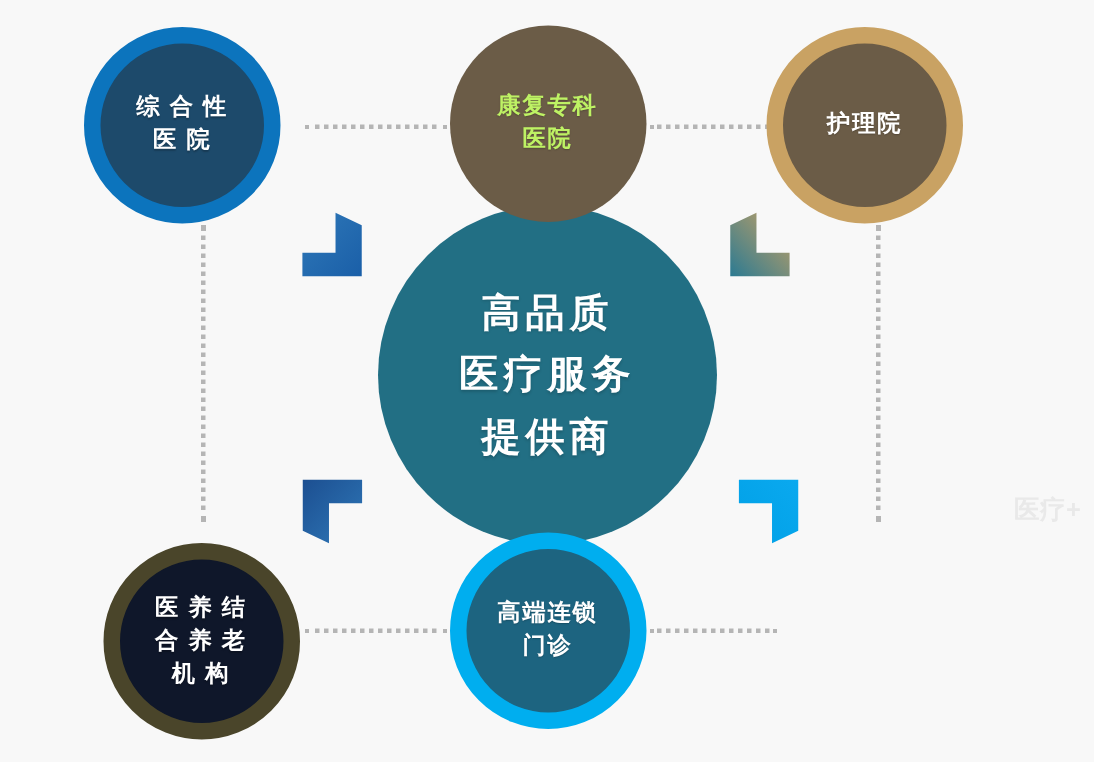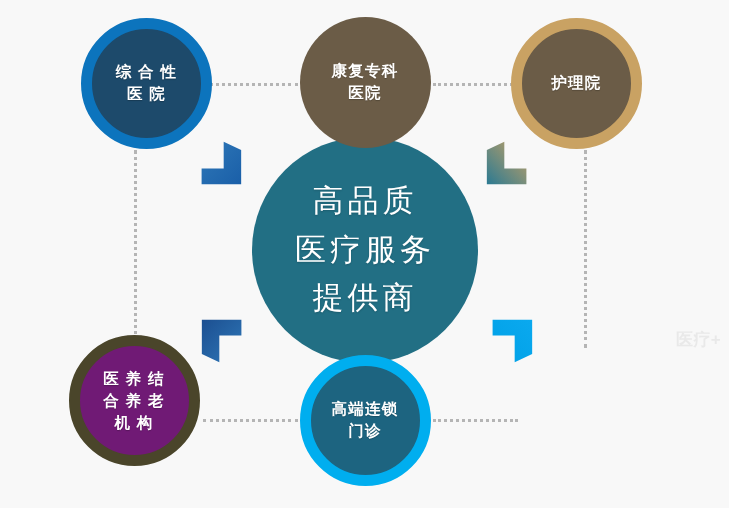--- a/index.html
+++ b/index.html
@@ -64,24 +64,24 @@
     font-size: 15.5px;
   }
 
   
   .node-hub {
     width: 226px;
     height: 226px;
     z-index: 3;
   }
   .node-hub .node-label {
-    font-size: 31px;
+    font-size: 26px;
     line-height: 1.58;
     letter-spacing: 0.13em;
-    font-weight: 400;
+    font-weight: 700;
     text-shadow: 0 1px 2px rgba(0,0,0,0.18);
   }
 
   
   .arrow {
     position: absolute;
     z-index: 6;
   }
 
   
@@ -114,35 +114,35 @@
   <div class="conn conn-v" id="conn-5" style="left: 584px; top: 150px; height: 198px;"></div>
 
   <div id="watermark" style="color: rgb(233, 233, 233);">医疗+</div>
 
   <div class="node node-hub" id="node-hub" style="width: 226px; height: 226px; left: 252px; top: 137px; background: rgb(34, 111, 132);">
     <span class="node-label" style="color: rgb(255, 255, 255);">高品质
 医疗服务
 提供商</span>
   </div>
 
-  <div class="node node-sat" id="node-0" style="left: 81px; top: 17.5px; background: rgb(29, 74, 107); border: 11px solid rgb(12, 116, 189);">
+  <div class="node node-sat" id="node-0" style="left: 56px; top: 17.5px; background: rgb(29, 74, 107); border: 11px solid rgb(12, 116, 189);">
     <span class="node-label" style="color: rgb(255, 255, 255);">综 合 性
 医 院</span>
   </div>
 
   <div class="node node-sat" id="node-1" style="left: 299.5px; top: 16.5px; background: rgb(107, 92, 71);">
-    <span class="node-label" style="color: #ffffff;">康复专科
+    <span class="node-label" style="color: #bef264;">康复专科
 医院</span>
   </div>
 
   <div class="node node-sat" id="node-2" style="left: 511px; top: 17.5px; background: rgb(107, 92, 71); border: 11px solid rgb(201, 162, 99);">
     <span class="node-label" style="color: rgb(255, 255, 255);">护理院</span>
   </div>
 
-  <div class="node node-sat" id="node-3" style="left: 68.5px; top: 335px; background: #701a75; border: 11px solid rgb(74, 69, 42);">
+  <div class="node node-sat" id="node-3" style="left: 68.5px; top: 362px; background: #0f172a; border: 11px solid rgb(74, 69, 42);">
     <span class="node-label" style="color: rgb(255, 255, 255);">医 养 结
 合 养 老
 机 构</span>
   </div>
 
   <div class="node node-sat" id="node-4" style="left: 299.5px; top: 354.5px; background: rgb(29, 100, 128); border: 11px solid rgb(0, 174, 239);">
     <span class="node-label" style="color: rgb(255, 255, 255);">高端连锁
 门诊</span>
   </div>
 

